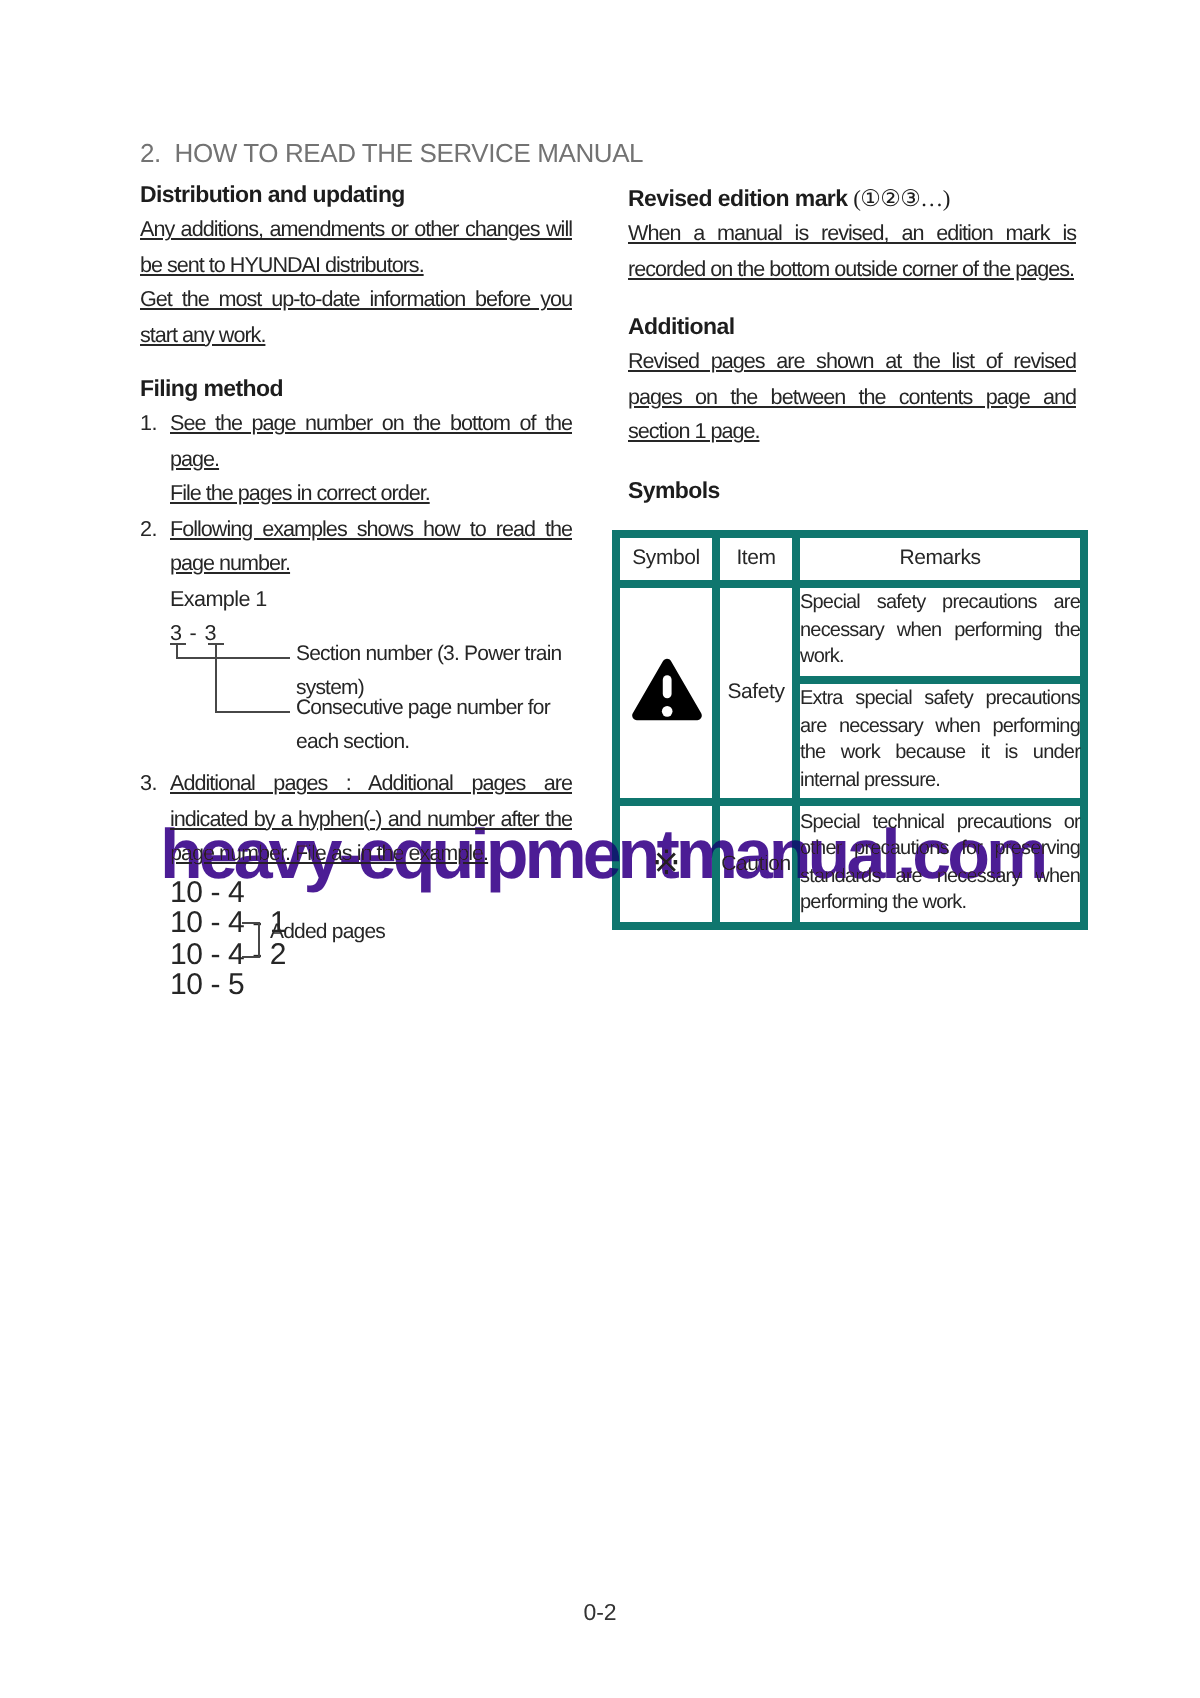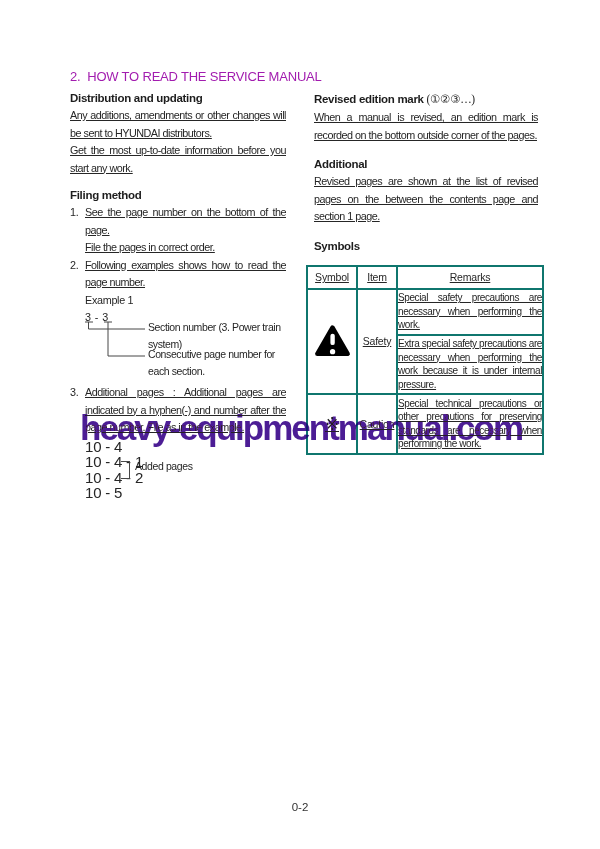--- a/index.html
+++ b/index.html
@@ -1,20 +1,20 @@
 <!DOCTYPE html>
 <html><head>
 <meta charset="utf-8">
 <style>
   html,body{margin:0;padding:0;background:#ffffff;}
   body{width:600px;height:849px;position:relative;overflow:hidden;
        font-family:"Liberation Sans","DejaVu Sans",sans-serif;color:#262626;}
 
   .page-title{position:absolute;left:70px;top:69px;font-size:13px;letter-spacing:-0.2px;
-              color:#a21caf;white-space:pre-wrap;}
+              color:#737373;white-space:pre-wrap;}
 
   .col{position:absolute;top:92px;}
   .col-left{left:70px;width:216px;}
   .col-right{left:314px;width:224px;}
 
   .h{font-size:11.5px;font-weight:700;letter-spacing:-0.3px;margin:0 0 3px 0;color:#1d1d1d;}
   .h .normal{font-weight:400;font-family:Liberation Serif, serif;}
   .para{font-size:10.8px;line-height:17.5px;letter-spacing:-0.5px;text-align:justify;
         white-space:pre-line;margin:0;text-decoration:underline;}
   .mt{margin-top:12px;}
@@ -32,21 +32,21 @@
   .lbl-section{top:9px;}
   .lbl-consec{top:36px;}
 
   .pages-block{position:relative;margin-top:2px;height:64px;}
   .pages-row{font-size:15px;line-height:15.5px;letter-spacing:-0.2px;}
   .added-bracket{position:absolute;left:36px;top:22px;width:8px;height:16px;
                  border:1px solid #474747;border-left:none;}
   .added-label{position:absolute;left:50px;top:21px;font-size:10.5px;letter-spacing:-0.4px;}
 
   table.sym{border-collapse:collapse;margin:13px 0 0 -8px;width:238px;table-layout:fixed;}
-  table.sym th,table.sym td{border:2px solid #0f766e;padding:0;text-decoration:underline;}
+  table.sym th,table.sym td{border:4px solid #0f766e;padding:0;}
   table.sym th{font-weight:400;font-size:10.5px;height:21px;letter-spacing:-0.2px;}
   .col-symbol{width:50px;}
   .col-item{width:40px;}
   td.cell-center{text-align:center;vertical-align:middle;font-size:10.5px;letter-spacing:-0.2px;}
   td.remark{font-size:10px;line-height:13.5px;letter-spacing:-0.4px;text-align:justify;
             vertical-align:middle;padding:4px 5px;}
   td.r1{height:44px;} td.r2{height:57px;} td.r3{height:58px;}
   .ref-mark{font-size:17px;font-family:"DejaVu Sans","Liberation Sans",sans-serif;color:#222;}
 
   .watermark{position:absolute;left:80px;top:410px;font-size:35px;font-weight:700;

